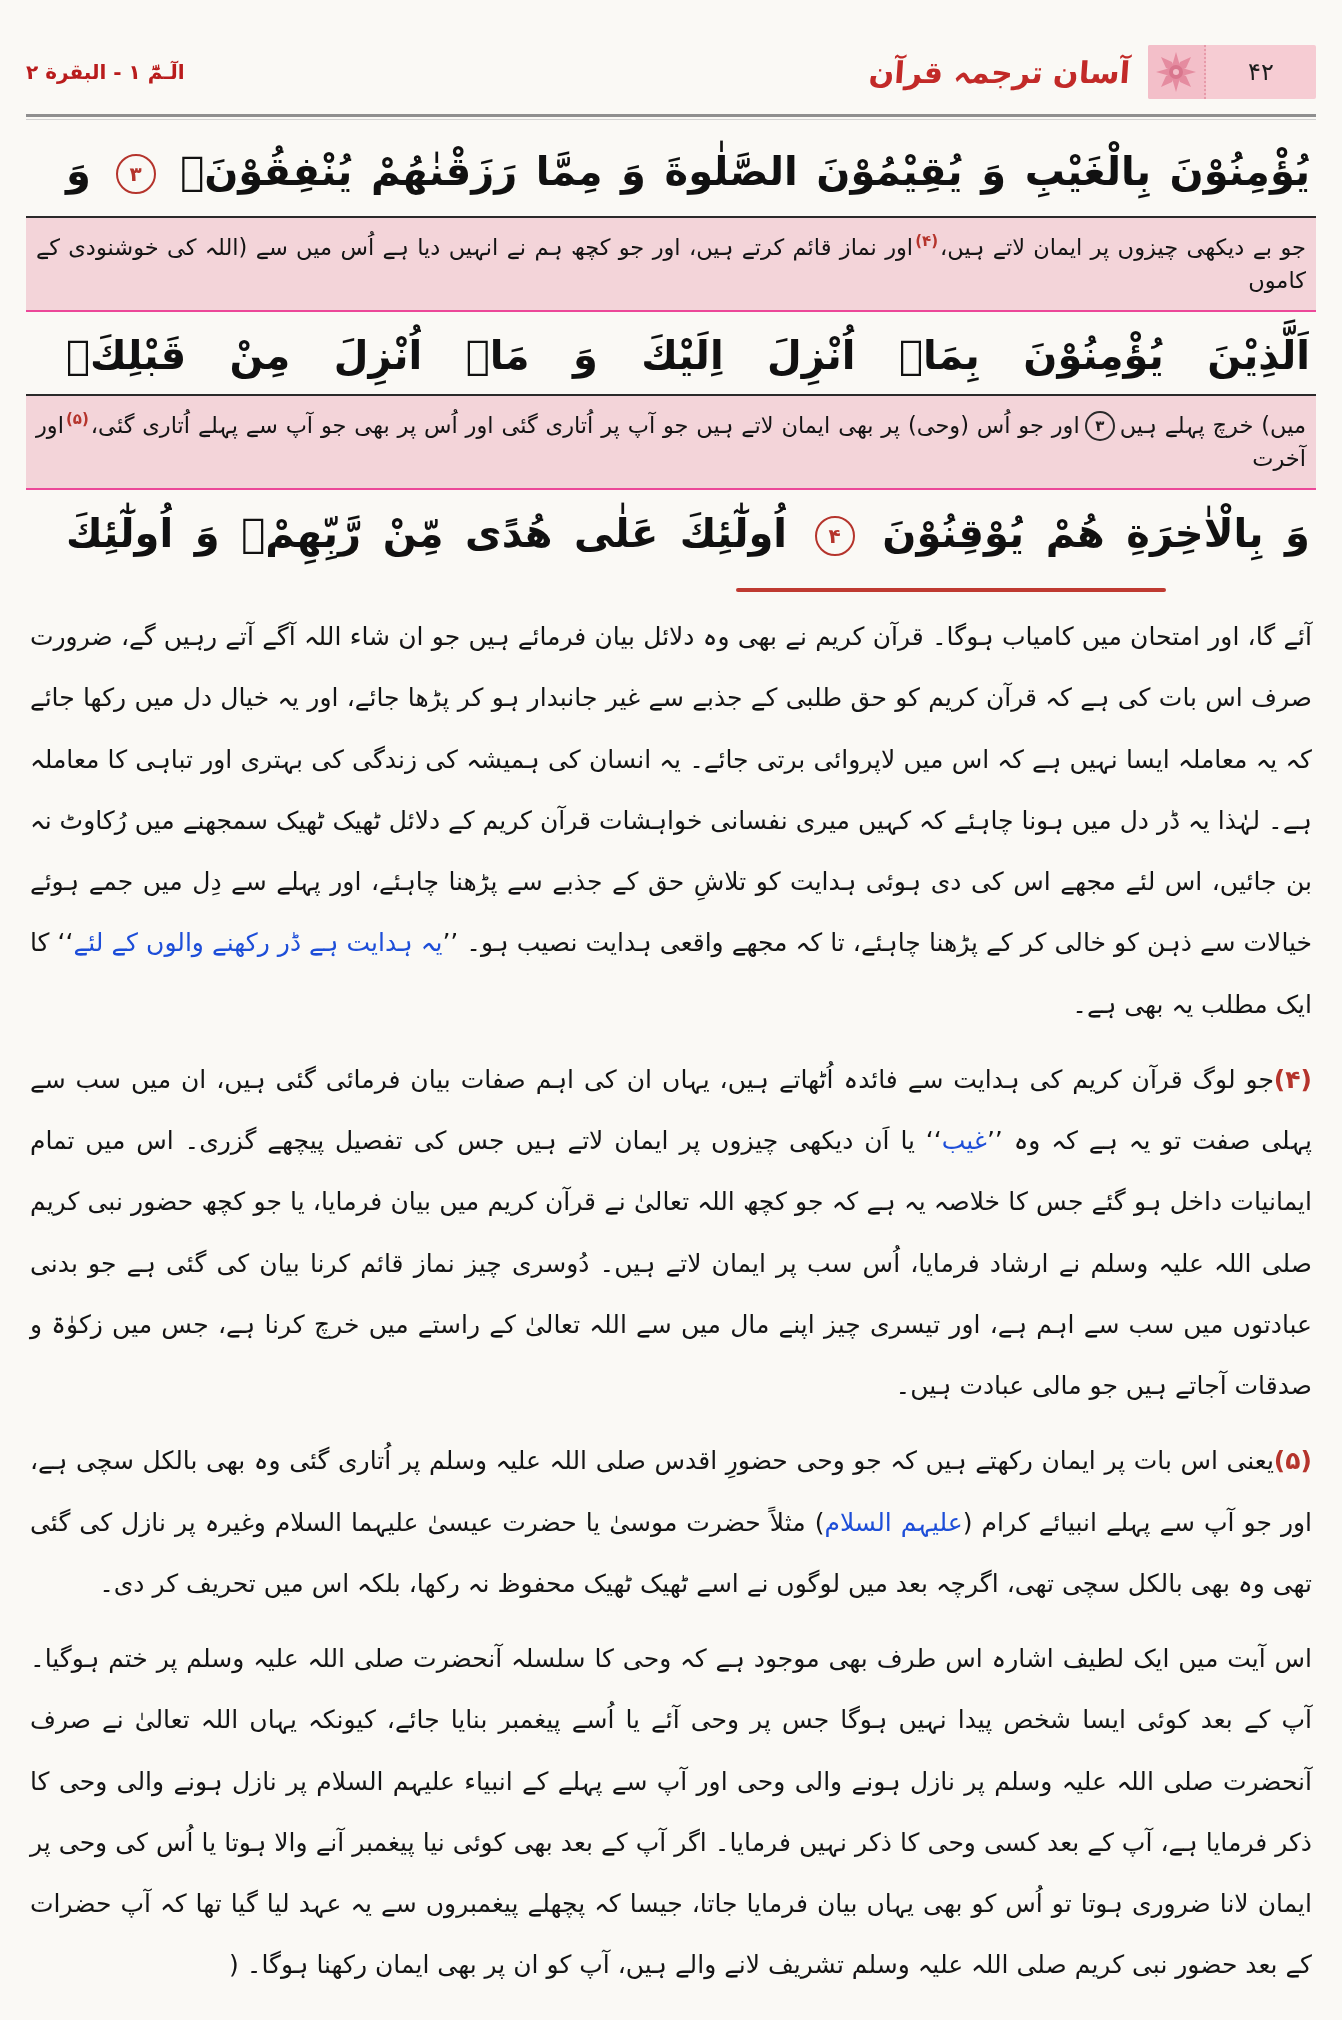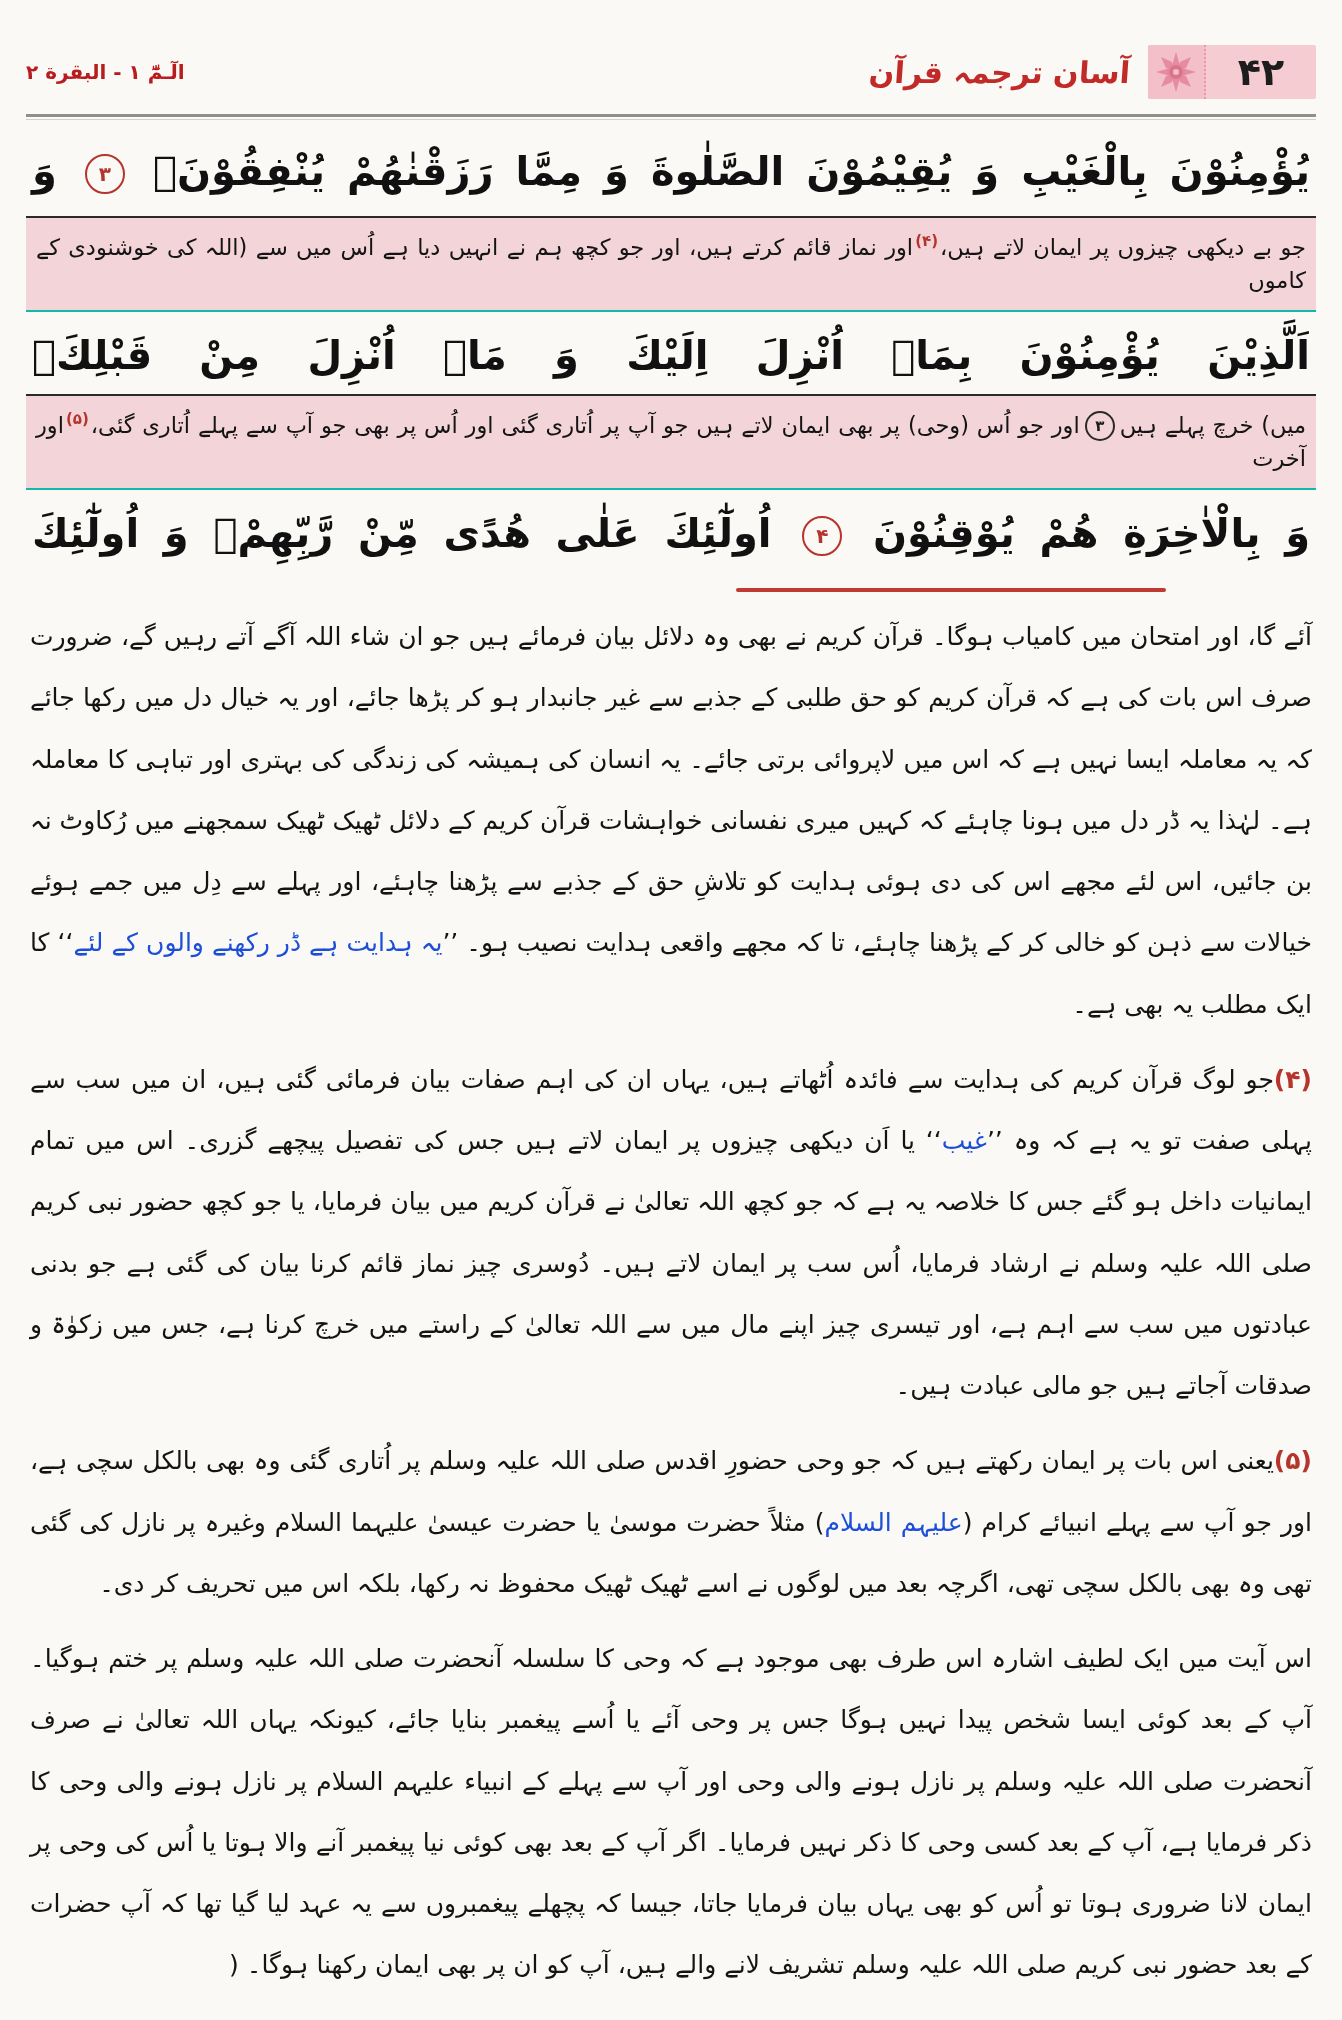--- a/index.html
+++ b/index.html
@@ -14,46 +14,47 @@
 
   
   .header{display:flex;align-items:center;height:64px;}
   .badge{
     display:flex;align-items:stretch;direction:ltr;
     width:168px;height:54px;background:#f6ccd3;border-radius:2px;
     overflow:hidden;flex:0 0 auto;
   }
   .ornament{width:56px;height:54px;background:#f3bfc9;display:flex;align-items:center;justify-content:center;border-right:2px dotted #e79aa9;}
   .pagenum{flex:1;display:flex;align-items:center;justify-content:center;
-    font-size:38px;font-weight:bold;color:#1d1d1d;letter-spacing:6px;}
+    font-size:24px;font-weight:normal;color:#1d1d1d;letter-spacing:6px;}
   .booktitle{
     color:#c22a28;font-size:30px;font-weight:bold;margin-right:18px;
     transform:skewX(-4deg);flex:0 0 auto;
   }
   .spacer{flex:1;}
   .surahref{color:#b91c1c;font-size:20px;font-weight:bold;flex:0 0 auto;}
   .header-rule{margin-top:10px;border-top:3px solid #8f8f8f;border-bottom:1px solid #cfcfcf;height:2px;}
 
   
   .verse{
     font-size:40px;font-weight:bold;line-height:1.85;
     text-align:justify;text-align-last:justify;
     padding:6px 6px 2px 6px;color:#111;
     white-space:normal;
+    margin-left:34px;
   }
   .verse-tall{padding-top:14px;padding-bottom:8px;}
   .vcircle{
     display:inline-flex;align-items:center;justify-content:center;
     width:36px;height:36px;border:2.5px solid #b5342c;border-radius:50%;
     color:#b5342c;font-size:20px;font-weight:bold;vertical-align:middle;margin:0 6px;
   }
 
   
   .band{
-    background:#f3d4d9;border-top:2px solid #2a2a2a;border-bottom:2px solid #14b8a6;
+    background:#f3d4d9;border-top:2px solid #2a2a2a;border-bottom:2px solid #ec4899;
     padding:12px 10px;font-size:22.5px;line-height:1.5;color:#141414;
     text-align:justify;text-align-last:justify;
   }
   .fn-sup{color:#b5342c;font-size:15px;vertical-align:super;font-weight:bold;margin:0 2px;}
   .bcircle{
     display:inline-flex;align-items:center;justify-content:center;
     width:26px;height:26px;border:2px solid #2a2a2a;border-radius:50%;
     color:#1c1c1c;font-size:15px;font-weight:bold;vertical-align:middle;margin:0 5px;
   }
 

